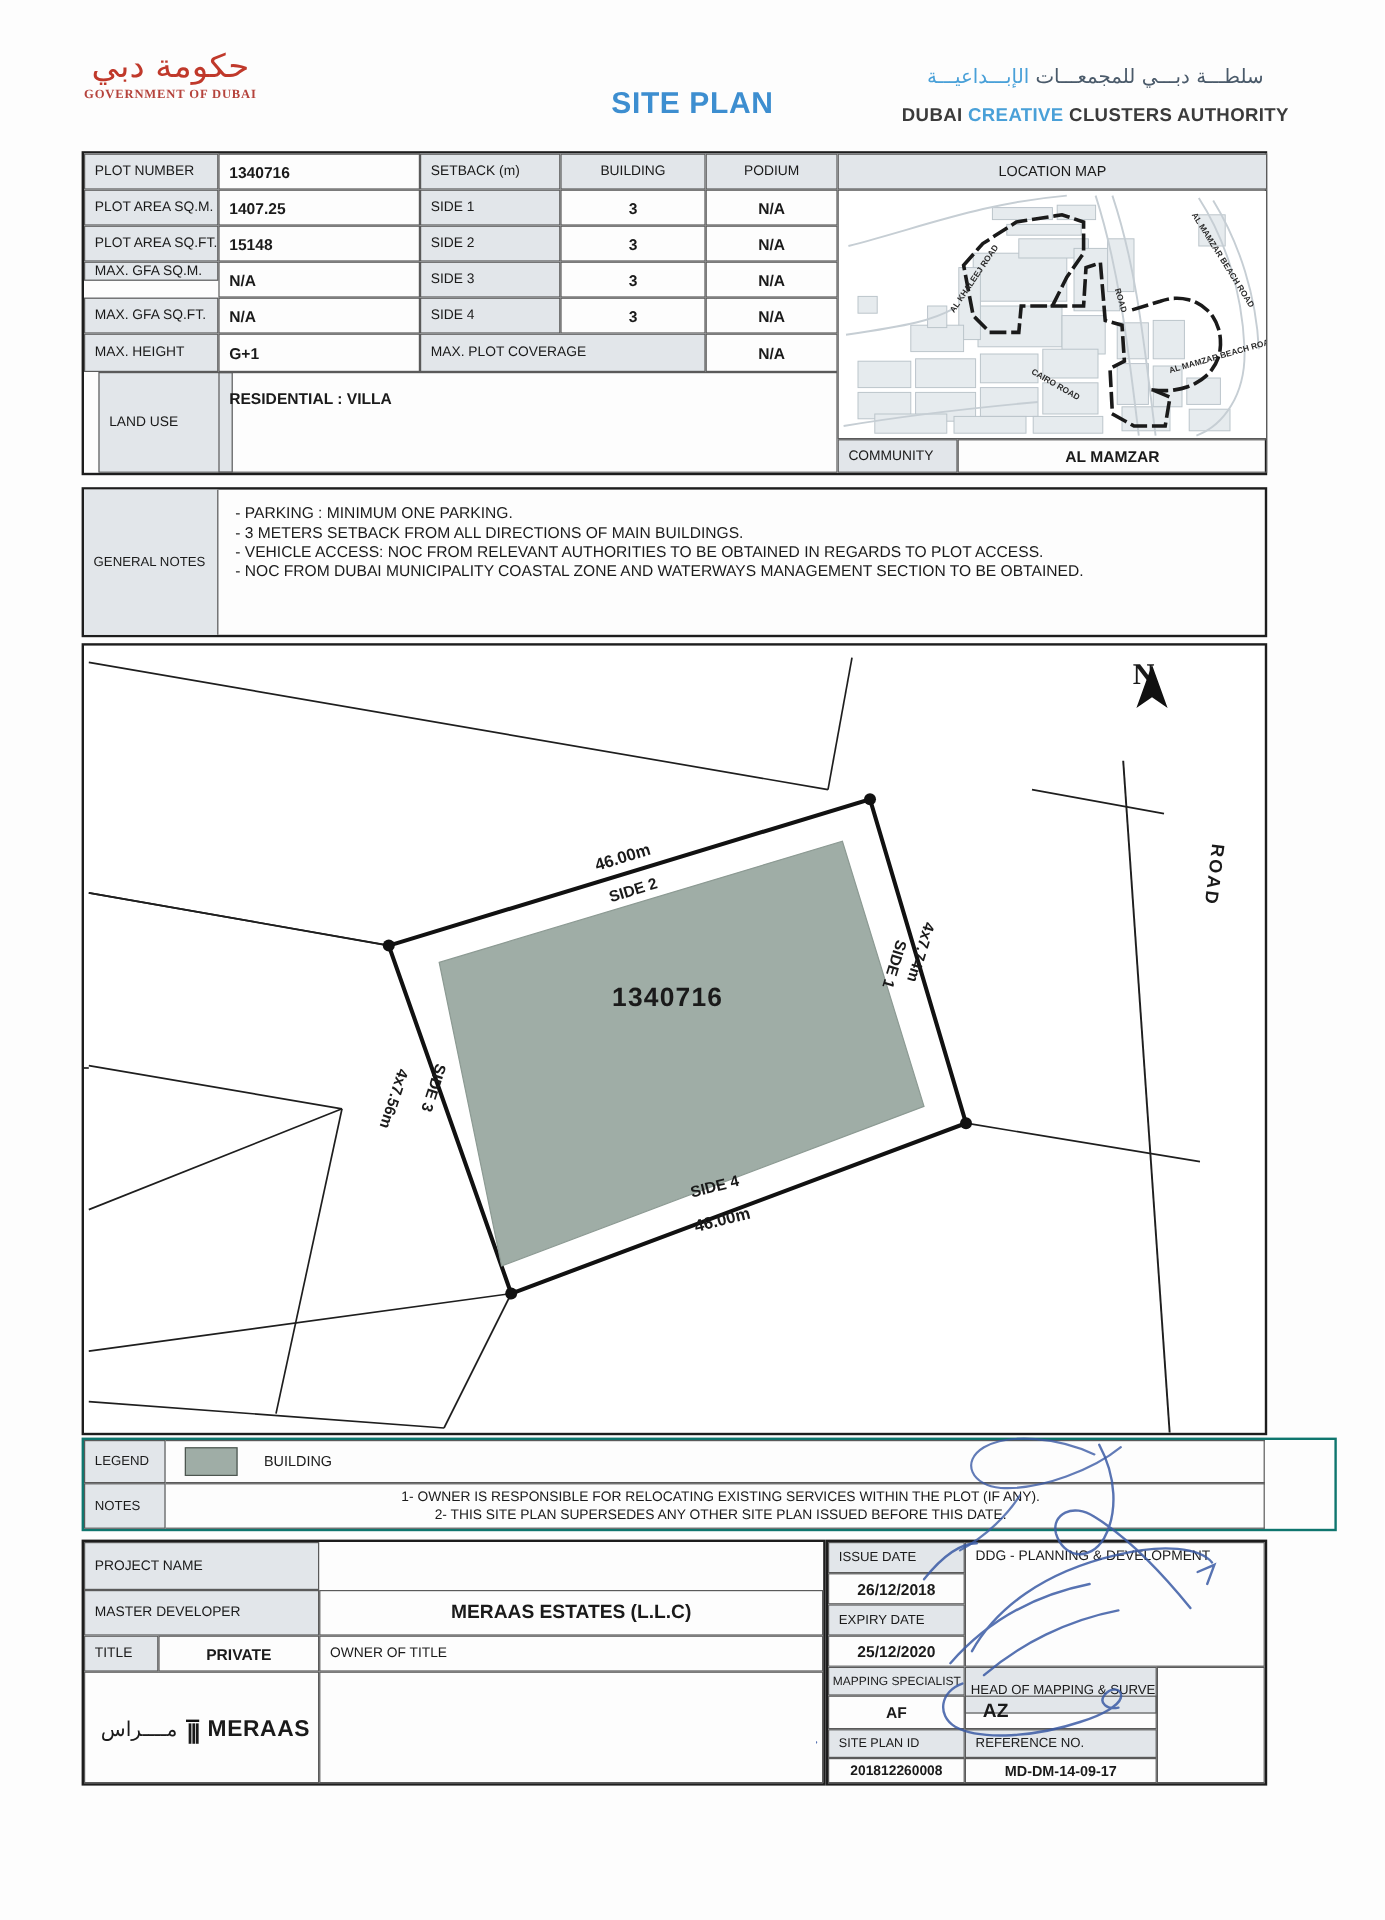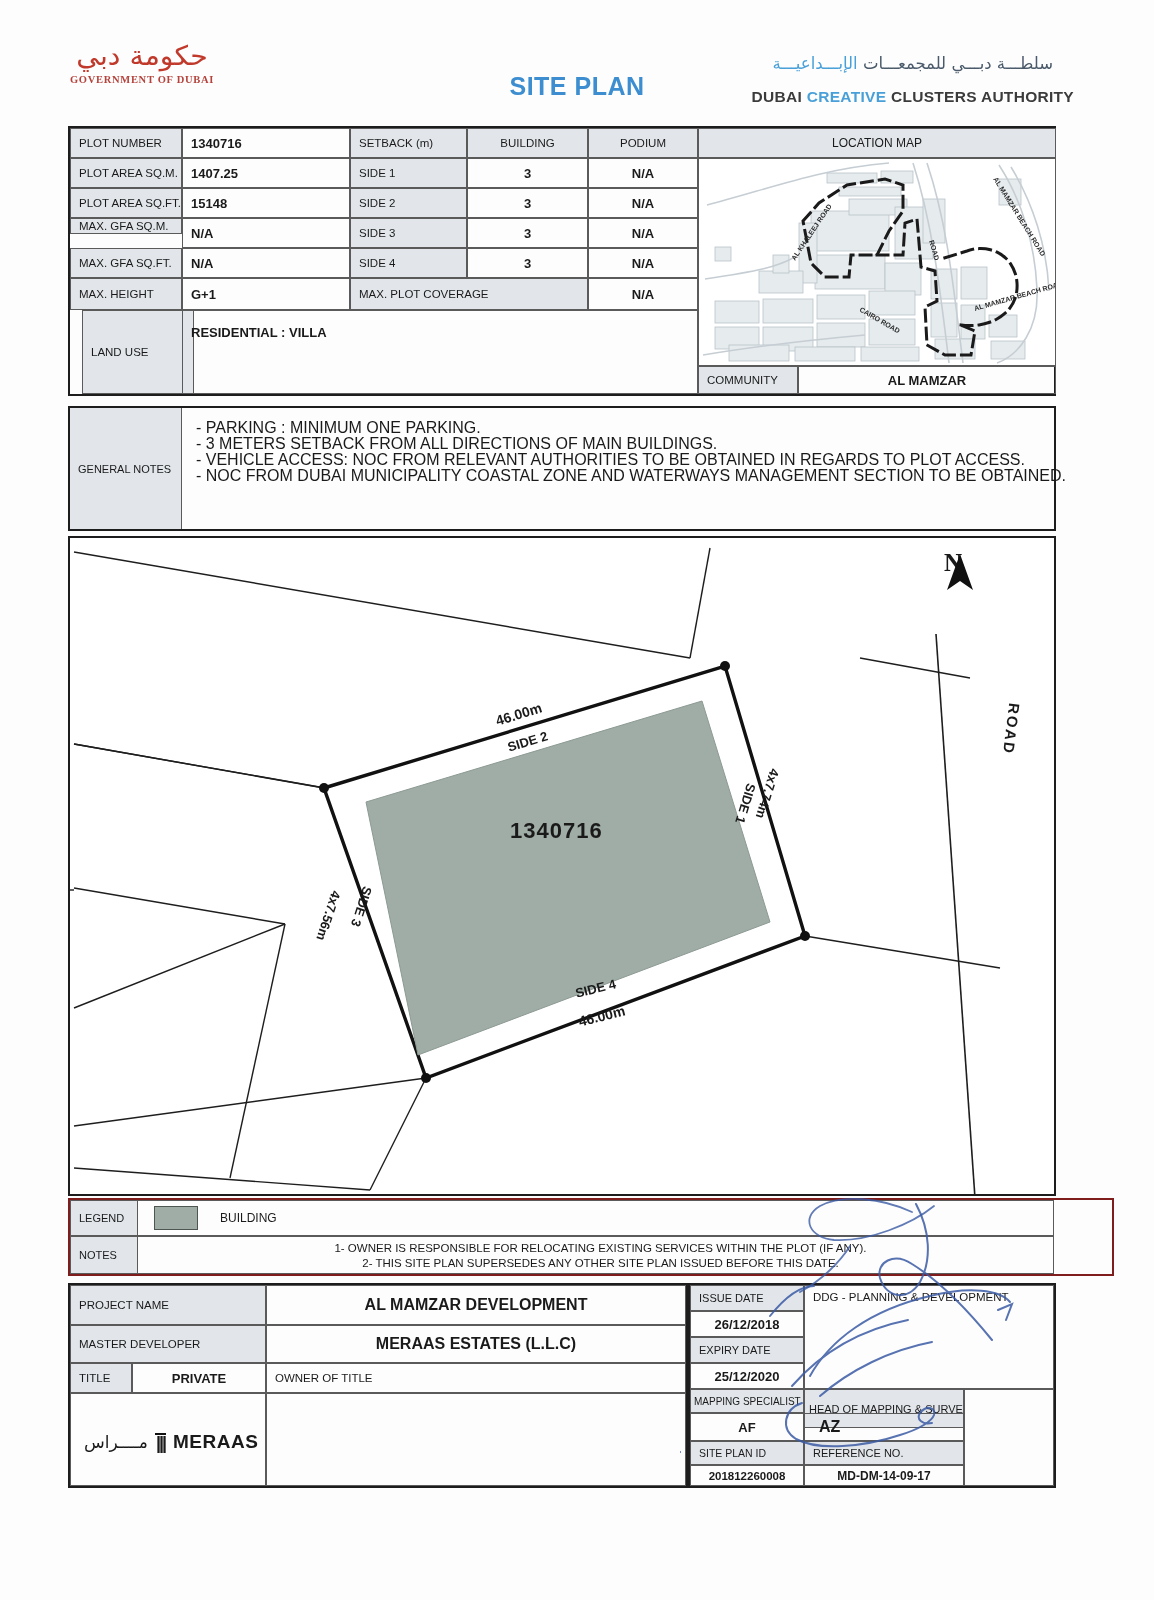--- a/index.html
+++ b/index.html
@@ -26,34 +26,34 @@
   .info{position:absolute;left:68px;top:126px;width:988px;height:270px;border:2px solid #1d1d1d;box-sizing:border-box;}
 
   
   .locmap{position:absolute;left:0;top:0;width:100%;height:100%;background:#fff;overflow:hidden;}
   .locmap svg{display:block;}
 
   
   .notesblk{position:absolute;left:68px;top:406px;width:988px;height:125px;border:2px solid #1d1d1d;box-sizing:border-box;}
   .gn-label{position:absolute;left:0;top:0;width:112px;height:100%;box-sizing:border-box;border-right:1px solid #5a5a5a;background:#e2e6ea;display:flex;align-items:center;padding-left:8px;font-size:11px;}
   .gn-body{position:absolute;left:112px;top:0;right:0;height:100%;padding:12px 0 0 14px;box-sizing:border-box;}
-  .gn-body div{font-size:16px;line-height:16px;white-space:nowrap;}
+  .gn-body div{font-size:13px;line-height:16px;white-space:nowrap;}
 
   
   .draw{position:absolute;left:68px;top:536px;width:988px;height:660px;border:2px solid #1d1d1d;box-sizing:border-box;overflow:hidden;background:#fff;}
   .draw svg{position:absolute;left:0;top:0;}
   .north{position:absolute;right:92px;top:14px;text-align:center;}
   .north .n{font-family:"Liberation Serif",serif;font-size:25px;font-weight:bold;line-height:22px;}
   .road-lbl{position:absolute;right:34px;top:165px;font-size:15px;font-weight:bold;letter-spacing:2px;
       writing-mode:vertical-rl;transform:rotate(7deg);}
 
   .dim{position:absolute;font-weight:bold;white-space:nowrap;}
 
   
-  .legblk{position:absolute;left:68px;top:1198px;width:1046px;height:78px;border:2px solid #7f1d1d;box-sizing:border-box;}
+  .legblk{position:absolute;left:68px;top:1198px;width:1046px;height:78px;border:2px solid #0f766e;box-sizing:border-box;}
 
   
   .title-left{position:absolute;left:68px;top:1283px;width:620px;height:205px;border:2px solid #1d1d1d;box-sizing:border-box;}
   .title-right{position:absolute;left:688px;top:1283px;width:368px;height:205px;border:2px solid #1d1d1d;box-sizing:border-box;}
   .meraas-logo{position:absolute;left:14px;top:146px;width:240px;display:flex;align-items:center;gap:7px;}
   .m-ar{font-family:"DejaVu Sans",sans-serif;font-size:17px;direction:rtl;letter-spacing:0;}
   .m-mark{font-size:18px;font-weight:bold;border-top:2px solid #111;padding:0 1px;line-height:17px;letter-spacing:-2px;}
   .m-en{font-size:19px;font-weight:bold;letter-spacing:.5px;}
   .sig{position:absolute;pointer-events:none;}
 </style>
@@ -270,21 +270,20 @@
     </div>
     <div class="cell gray" style="left:0;top:36px;width:68px;height:38px;font-size:11px;">NOTES</div>
     <div class="cell" style="left:68px;top:36px;width:916px;height:38px;border-left:none;display:block;padding:4px 0 0 10px;text-align:center;">
       <div style="font-size:11.5px;line-height:15px;">1- OWNER IS RESPONSIBLE FOR RELOCATING EXISTING SERVICES WITHIN THE PLOT (IF ANY).</div>
       <div style="font-size:11.5px;line-height:15px;">2- THIS SITE PLAN SUPERSEDES ANY OTHER SITE PLAN ISSUED BEFORE THIS DATE.</div>
     </div>
   </div>
 
   <div class="title-left">
     <div class="cell gray" style="left:0;top:0;width:196px;height:40px;">PROJECT NAME</div>
-    <div class="cell center b" style="left:196px;top:0;width:420px;height:40px;font-size:16px;">AL MAMZAR DEVELOPMENT</div>
     <div class="cell gray" style="left:0;top:40px;width:196px;height:38px;">MASTER DEVELOPER</div>
     <div class="cell center b" style="left:196px;top:40px;width:420px;height:38px;font-size:16px;">MERAAS ESTATES (L.L.C)</div>
     <div class="cell gray" style="left:0;top:78px;width:62px;height:30px;">TITLE</div>
     <div class="cell center b" style="left:62px;top:78px;width:134px;height:30px;">PRIVATE</div>
     <div class="cell" style="left:196px;top:78px;width:420px;height:30px;">OWNER OF TITLE</div>
     <div class="cell" style="left:0;top:108px;width:196px;height:93px;"></div>
     <div class="cell" style="left:196px;top:108px;width:420px;height:93px;"></div>
     <div class="meraas-logo">
       <span class="m-ar">مــــراس</span>
       <span class="m-mark">|||</span>

